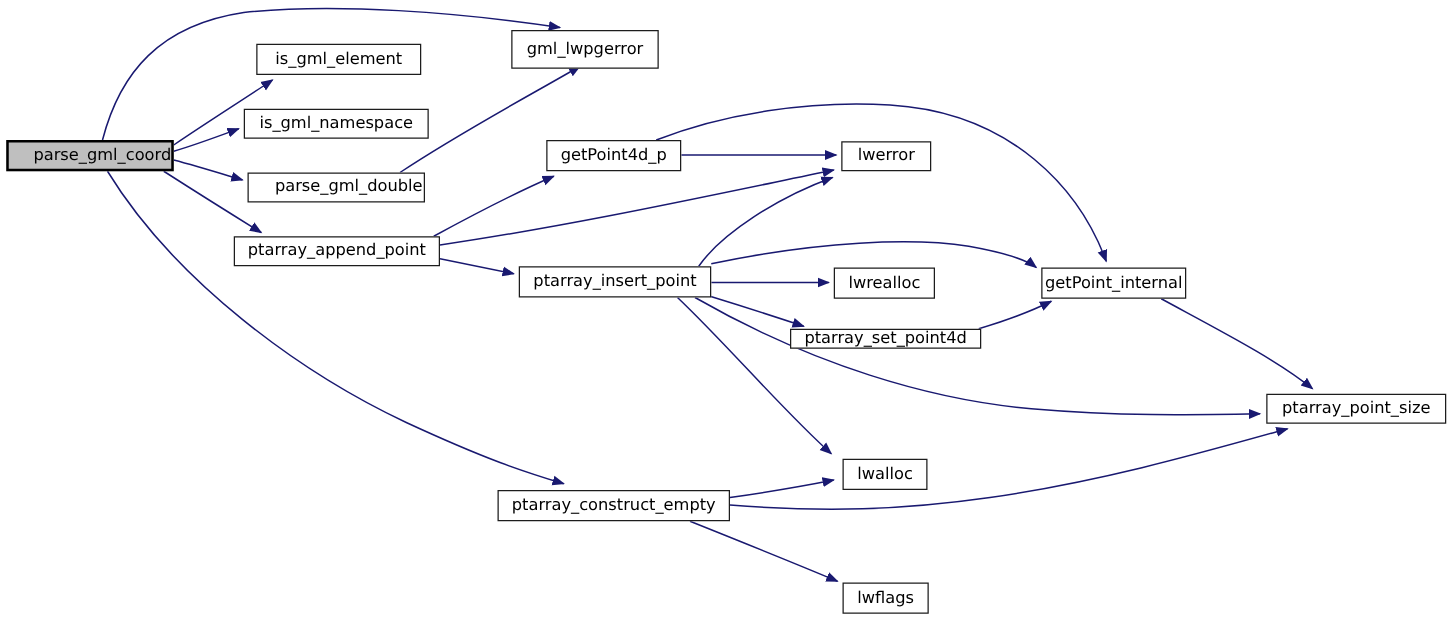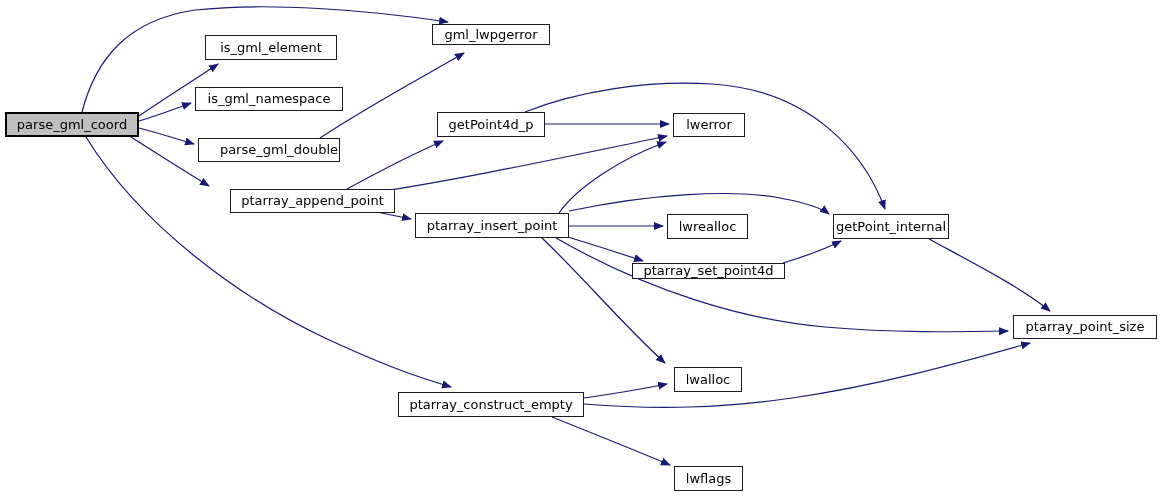--- a/index.html
+++ b/index.html
@@ -31,20 +31,21 @@
     align-items: center;
     justify-content: center;
     font-size: 13px;
     color: #000000;
     white-space: nowrap;
     cursor: pointer;
   }
   .node.highlighted {
     background: #bfbfbf;
     border: 2px solid #000000;
+    justify-content: flex-end;
   }
   .node span {
     display: block;
     line-height: 1;
     padding-bottom: 1px;
   }
 </style>
 </head>
 <body>
 
@@ -85,24 +86,24 @@
       </div>
       <div class="node" style="left: 205px; top: 35px; width: 132px; height: 25px;">
         <span>is_gml_element</span>
       </div>
       <div class="node" style="left: 195px; top: 87px; width: 148px; height: 24px;">
         <span>is_gml_namespace</span>
       </div>
       <div class="node" style="left: 198px; top: 138px; width: 142px; height: 24px; padding-left: 20px;">
         <span>parse_gml_double</span>
       </div>
-      <div class="node" style="left: 187px; top: 189px; width: 165px; height: 24px; margin-left: 43px;">
+      <div class="node" style="left: 187px; top: 189px; width: 165px; height: 24px;">
         <span>ptarray_append_point</span>
       </div>
-      <div class="node" style="left: 432px; top: 24px; width: 118px; height: 21px;">
+      <div class="node" style="left: 409px; top: 24px; width: 118px; height: 31px;">
         <span>gml_lwpgerror</span>
       </div>
       <div class="node" style="left: 437px; top: 112px; width: 108px; height: 25px;">
         <span>getPoint4d_p</span>
       </div>
       <div class="node" style="left: 673px; top: 113px; width: 72px; height: 24px;">
         <span>lwerror</span>
       </div>
       <div class="node" style="left: 415px; top: 213px; width: 154px; height: 25px;">
         <span>ptarray_insert_point</span>

